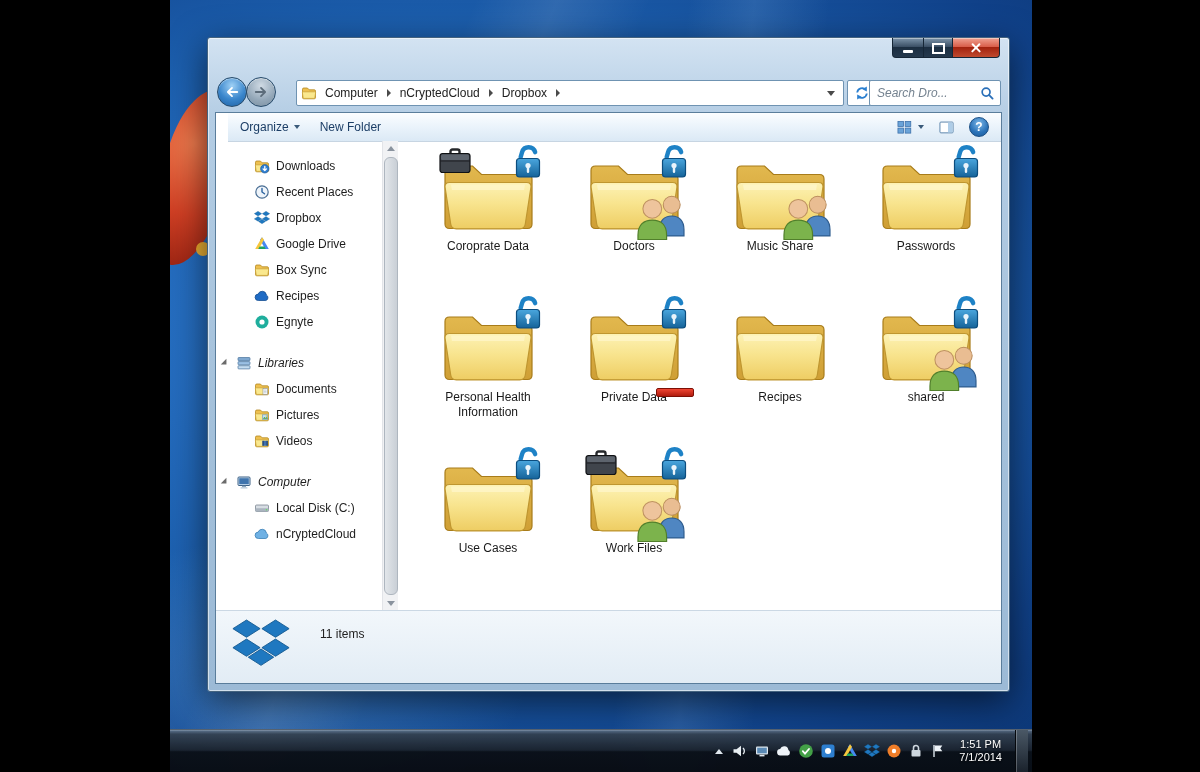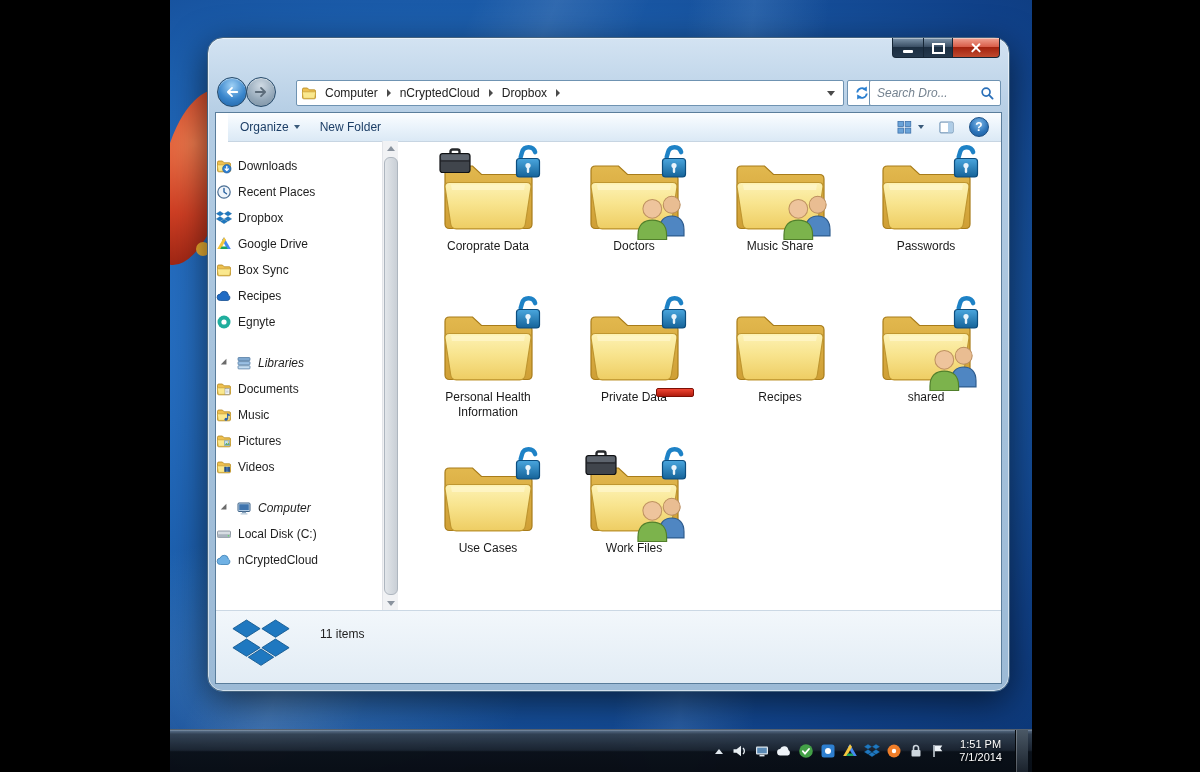--- a/index.html
+++ b/index.html
@@ -20,21 +20,21 @@
   .taskbar{position:absolute;left:0;bottom:0;width:100%;height:42px;
     background:linear-gradient(180deg,rgba(110,125,140,.78) 0%,rgba(52,64,78,.92) 10%,rgba(26,34,44,.95) 48%,rgba(10,15,22,.97) 52%,rgba(8,12,18,.97) 100%);
     border-top:1px solid rgba(180,200,220,.45);box-shadow:inset 0 1px 0 rgba(255,255,255,.15);}
   .tray{position:absolute;right:2px;top:0;height:100%;display:flex;align-items:center;gap:6px;padding-right:2px;}
   .ticon{width:16px;height:16px;display:block;}
   .tray-up{width:0;height:0;border-bottom:5px solid #dfe7ee;border-left:4px solid transparent;border-right:4px solid transparent;margin-right:3px;}
   .clock{color:#fff;font-size:11px;line-height:13px;text-align:center;text-shadow:0 1px 2px rgba(0,0,0,.8);padding:0 7px;}
   .showdesk{width:12px;height:42px;background:linear-gradient(180deg,#4a5866,#1a222c);
     border-left:1px solid #05080c;box-shadow:inset 1px 0 0 rgba(255,255,255,.25);}
   
-  .win{position:absolute;left:207px;top:37px;width:801px;height:653px;border-radius:16px;
+  .win{position:absolute;left:207px;top:37px;width:801px;height:653px;border-radius:3px;
     background:linear-gradient(180deg,#d3e3f2 0%,#b4cde4 12%,#a3c0da 60%,#9cbad6 100%);
     border:1px solid #44637f;
     box-shadow:0 10px 36px rgba(0,0,0,.6), inset 0 0 0 1px rgba(255,255,255,.55);}
   .caption{position:absolute;top:0;right:9px;display:flex;z-index:6;}
   .cap{height:19px;border:1px solid #152636;border-top:none;position:relative;
     box-shadow:inset 0 1px 0 rgba(255,255,255,.4);display:flex;align-items:center;justify-content:center;}
   .cap.min{width:30px;border-radius:0 0 0 4px;background:linear-gradient(180deg,#7d95ab,#3c5167 45%,#1b2e41 50%,#24384c);}
   .cap.max{width:28px;border-left:none;border-right:none;background:linear-gradient(180deg,#7d95ab,#3c5167 45%,#1b2e41 50%,#24384c);}
   .cap.close{width:46px;border-radius:0 0 4px 0;background:linear-gradient(180deg,#f0a292,#d95f4b 45%,#a3230f 50%,#c04a2e);}
   .glyph-min{width:10px;height:3px;background:#fff;margin-top:7px;border-radius:1px;}
@@ -69,21 +69,21 @@
     background:linear-gradient(180deg,#fbfdff,#eaf3fb 50%,#dbe9f5);border-bottom:1px solid #c7d5e2;
     display:flex;align-items:center;padding:0 12px;gap:20px;font-size:12px;color:#1c3e66;}
   .cmd{display:flex;align-items:center;gap:5px;cursor:default;}
   .dd{width:0;height:0;border-top:4px solid #3a5a7a;border-left:3.5px solid transparent;border-right:3.5px solid transparent;}
   .cmd-right{margin-left:auto;display:flex;align-items:center;gap:14px;}
   .helpbtn{width:18px;height:18px;border-radius:50%;border:1px solid #1a4f86;color:#fff;font-weight:bold;font-size:12px;
     background:radial-gradient(circle at 50% 30%,#7db8e8,#2a72b8 60%,#1b5a98);display:flex;align-items:center;justify-content:center;}
   
   .sidebar{position:absolute;left:0;top:28px;bottom:72px;width:166px;padding-top:12px;overflow:hidden;
     font-size:12px;color:#1e1e1e;}
-  .srow{position:relative;height:26px;display:flex;align-items:center;gap:6px;white-space:nowrap;}
+  .srow{position:relative;height:26px;display:flex;align-items:center;gap:6px;padding-left:38px;white-space:nowrap;}
   .srow.group{padding-left:20px;font-style:italic;}
   .srow.sec{margin-top:15px;}
   .sicon{width:16px;height:16px;flex:0 0 16px;}
   .exp{position:absolute;left:7px;top:9px;width:0;height:0;border-left:4px solid #6b6b6b;
     border-top:4px solid transparent;border-bottom:4px solid transparent;transform:rotate(45deg);}
   
   .vscroll{position:absolute;left:166px;top:28px;bottom:72px;width:15px;background:#f1f2f4;border-left:1px solid #e2e4e8;}
   .sb-btn{position:absolute;left:0;width:15px;height:15px;display:flex;align-items:center;justify-content:center;}
   .sb-btn.up{top:0;}.sb-btn.down{bottom:0;}
   .sb-au{width:0;height:0;border-bottom:5px solid #8a939e;border-left:4px solid transparent;border-right:4px solid transparent;}
@@ -379,26 +379,20 @@
               <span>Libraries</span>
             </div>
           <div class="srow">
               <svg class="sicon" viewBox="0 0 16 16">
                 <use href="#i-docs"></use>
               </svg>
               <span>Documents</span>
             </div>
           <div class="srow">
               <svg class="sicon" viewBox="0 0 16 16">
-                <use href="#i-music"></use>
-              </svg>
-              <span>Music</span>
-            </div>
-          <div class="srow">
-              <svg class="sicon" viewBox="0 0 16 16">
                 <use href="#i-pics"></use>
               </svg>
               <span>Pictures</span>
             </div>
           <div class="srow">
               <svg class="sicon" viewBox="0 0 16 16">
                 <use href="#i-videos"></use>
               </svg>
               <span>Videos</span>
             </div>

